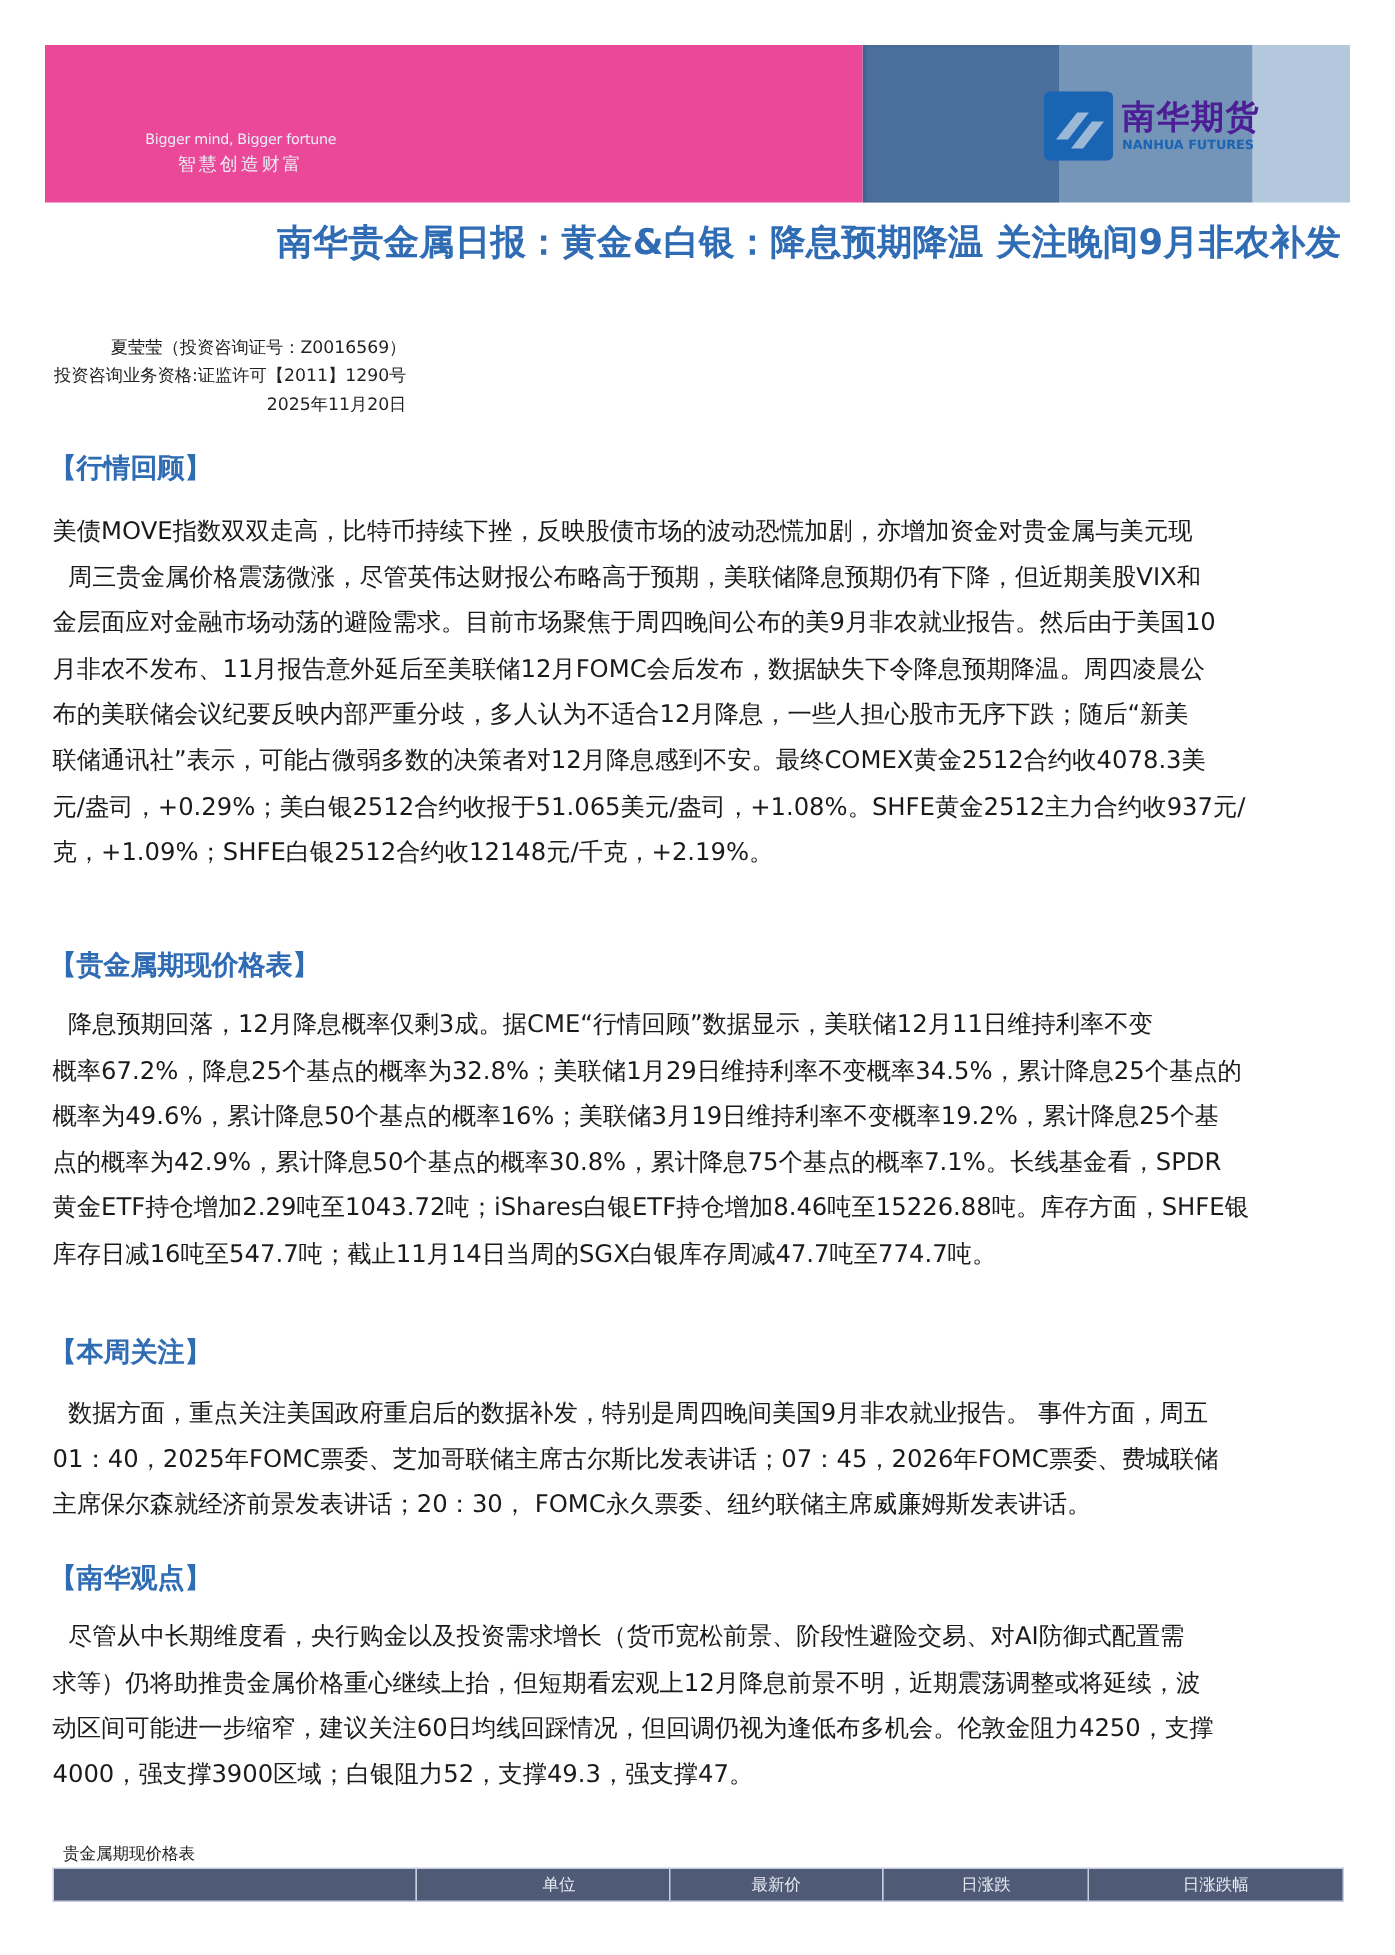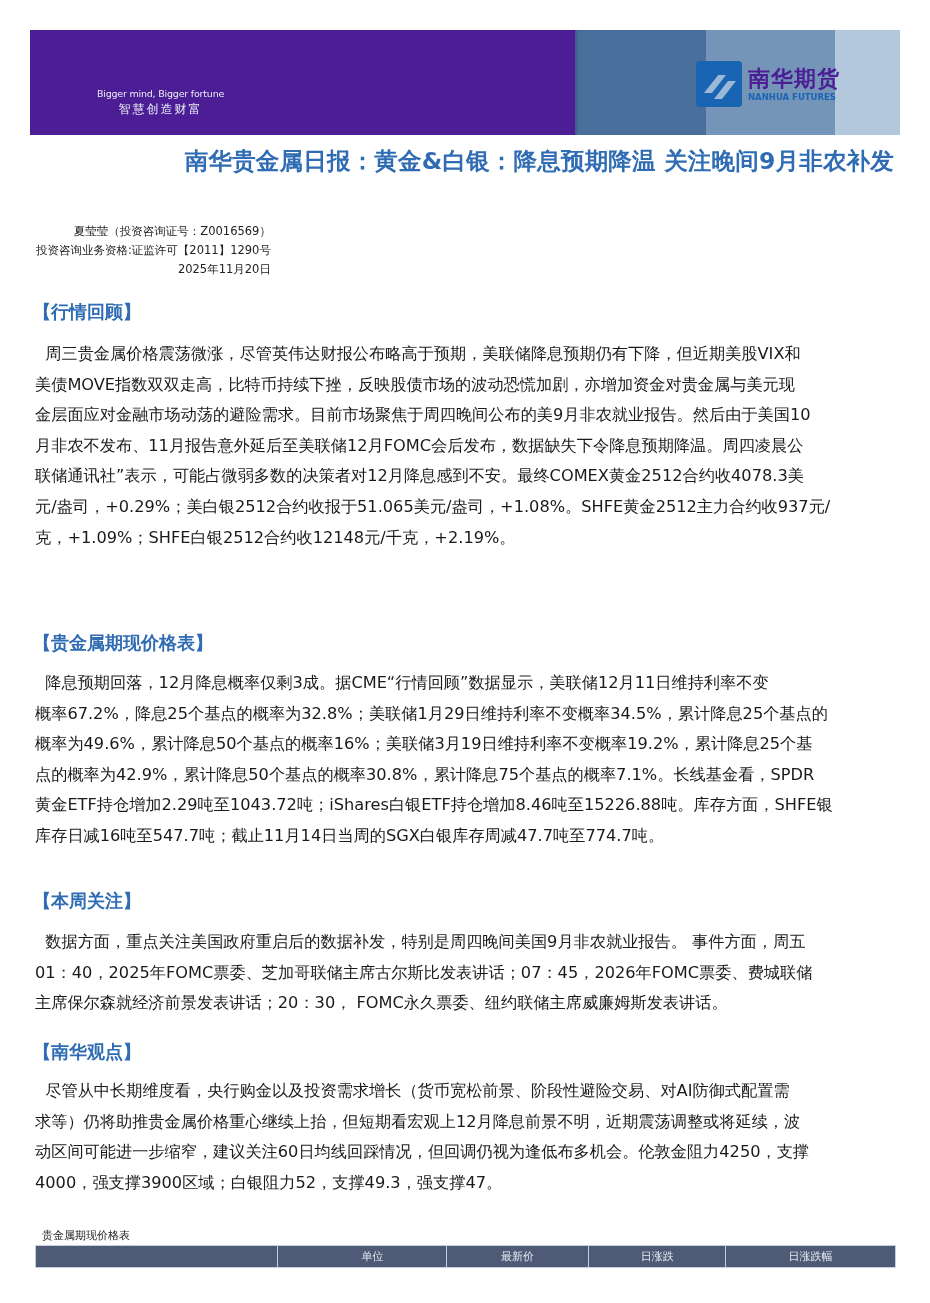--- a/index.html
+++ b/index.html
@@ -1,20 +1,20 @@
 <!DOCTYPE html>
 <html><head>
   <meta charset="utf-8">
   <style>
     * { margin: 0; padding: 0; box-sizing: border-box; }
     html, body { width: 930px; height: 1303px; background: #ffffff; overflow: hidden; }
     body { font-family: "DejaVu Sans", "Liberation Sans", sans-serif; color: #111; position: relative; }
 
     .banner { position: absolute; left: 30px; top: 30px; width: 870px; height: 105px; display: flex; }
-    .band-dark { width: 545px; height: 100%; background: #4c1d95; position: relative; }
+    .band-dark { width: 545px; height: 100%; background: #ec4899; position: relative; }
     .band-mid { width: 131px; height: 100%; background: #4a6f9c; box-shadow: inset 2px 0 2px rgba(0,0,0,0.15); }
     .band-light { width: 129px; height: 100%; background: #7595b8; position: relative; }
     .band-lightest { width: 65px; height: 100%; background: #b3c8dd; }
     .slogan { position: absolute; left: 58px; top: 58px; color: #e8eef5; text-align: center; width: 145px; }
     .slogan-en { font-size: 9.5px; letter-spacing: -0.2px; line-height: 12px; display: block; }
     .slogan-cn { font-size: 12px; letter-spacing: 2px; line-height: 18px; display: block; }
 
     .logo { position: absolute; left: 696px; top: 61px; display: flex; align-items: center; }
     .logo-mark { width: 46px; height: 46px; background: #1a64b4; border-radius: 4px; position: relative; overflow: hidden; }
     .logo-text { margin-left: 6px; display: flex; flex-direction: column; }
@@ -67,24 +67,25 @@
 <div class="title">南华贵金属日报：黄金&amp;白银：降息预期降温 关注晚间9月非农补发</div>
 
 <div class="meta">
   <div>夏莹莹（投资咨询证号：Z0016569）</div>
   <div>投资咨询业务资格:证监许可【2011】1290号</div>
   <div>2025年11月20日</div>
 </div>
 
 <div class="section-head" style="top:300px;">【行情回顾】</div>
 <div class="para" style="top:339px;">
+  <span class="line" style="white-space: pre;">美债MOVE指数双双走高，比特币持续下挫，反映股债市场的波动恐慌加剧，亦增加资金对贵金属与美元现</span>
   <span class="line" style="white-space: pre;">  周三贵金属价格震荡微涨，尽管英伟达财报公布略高于预期，美联储降息预期仍有下降，但近期美股VIX和</span>
-  <span class="line" style="white-space: pre;">美债MOVE指数双双走高，比特币持续下挫，反映股债市场的波动恐慌加剧，亦增加资金对贵金属与美元现</span>
   <span class="line" style="white-space: pre;">金层面应对金融市场动荡的避险需求。目前市场聚焦于周四晚间公布的美9月非农就业报告。然后由于美国10</span>
   <span class="line" style="white-space: pre;">月非农不发布、11月报告意外延后至美联储12月FOMC会后发布，数据缺失下令降息预期降温。周四凌晨公</span>
+  <span class="line" style="white-space: pre;">布的美联储会议纪要反映内部严重分歧，多人认为不适合12月降息，一些人担心股市无序下跌；随后“新美</span>
   <span class="line" style="white-space: pre;">联储通讯社”表示，可能占微弱多数的决策者对12月降息感到不安。最终COMEX黄金2512合约收4078.3美</span>
   <span class="line" style="white-space: pre;">元/盎司，+0.29%；美白银2512合约收报于51.065美元/盎司，+1.08%。SHFE黄金2512主力合约收937元/</span>
   <span class="line" style="white-space: pre;">克，+1.09%；SHFE白银2512合约收12148元/千克，+2.19%。</span>
 </div>
 
 <div class="section-head" style="top:631px;">【贵金属期现价格表】</div>
 <div class="para" style="top:668px;">
   <span class="line" style="white-space: pre;">  降息预期回落，12月降息概率仅剩3成。据CME“行情回顾”数据显示，美联储12月11日维持利率不变</span>
   <span class="line" style="white-space: pre;">概率67.2%，降息25个基点的概率为32.8%；美联储1月29日维持利率不变概率34.5%，累计降息25个基点的</span>
   <span class="line" style="white-space: pre;">概率为49.6%，累计降息50个基点的概率16%；美联储3月19日维持利率不变概率19.2%，累计降息25个基</span>

